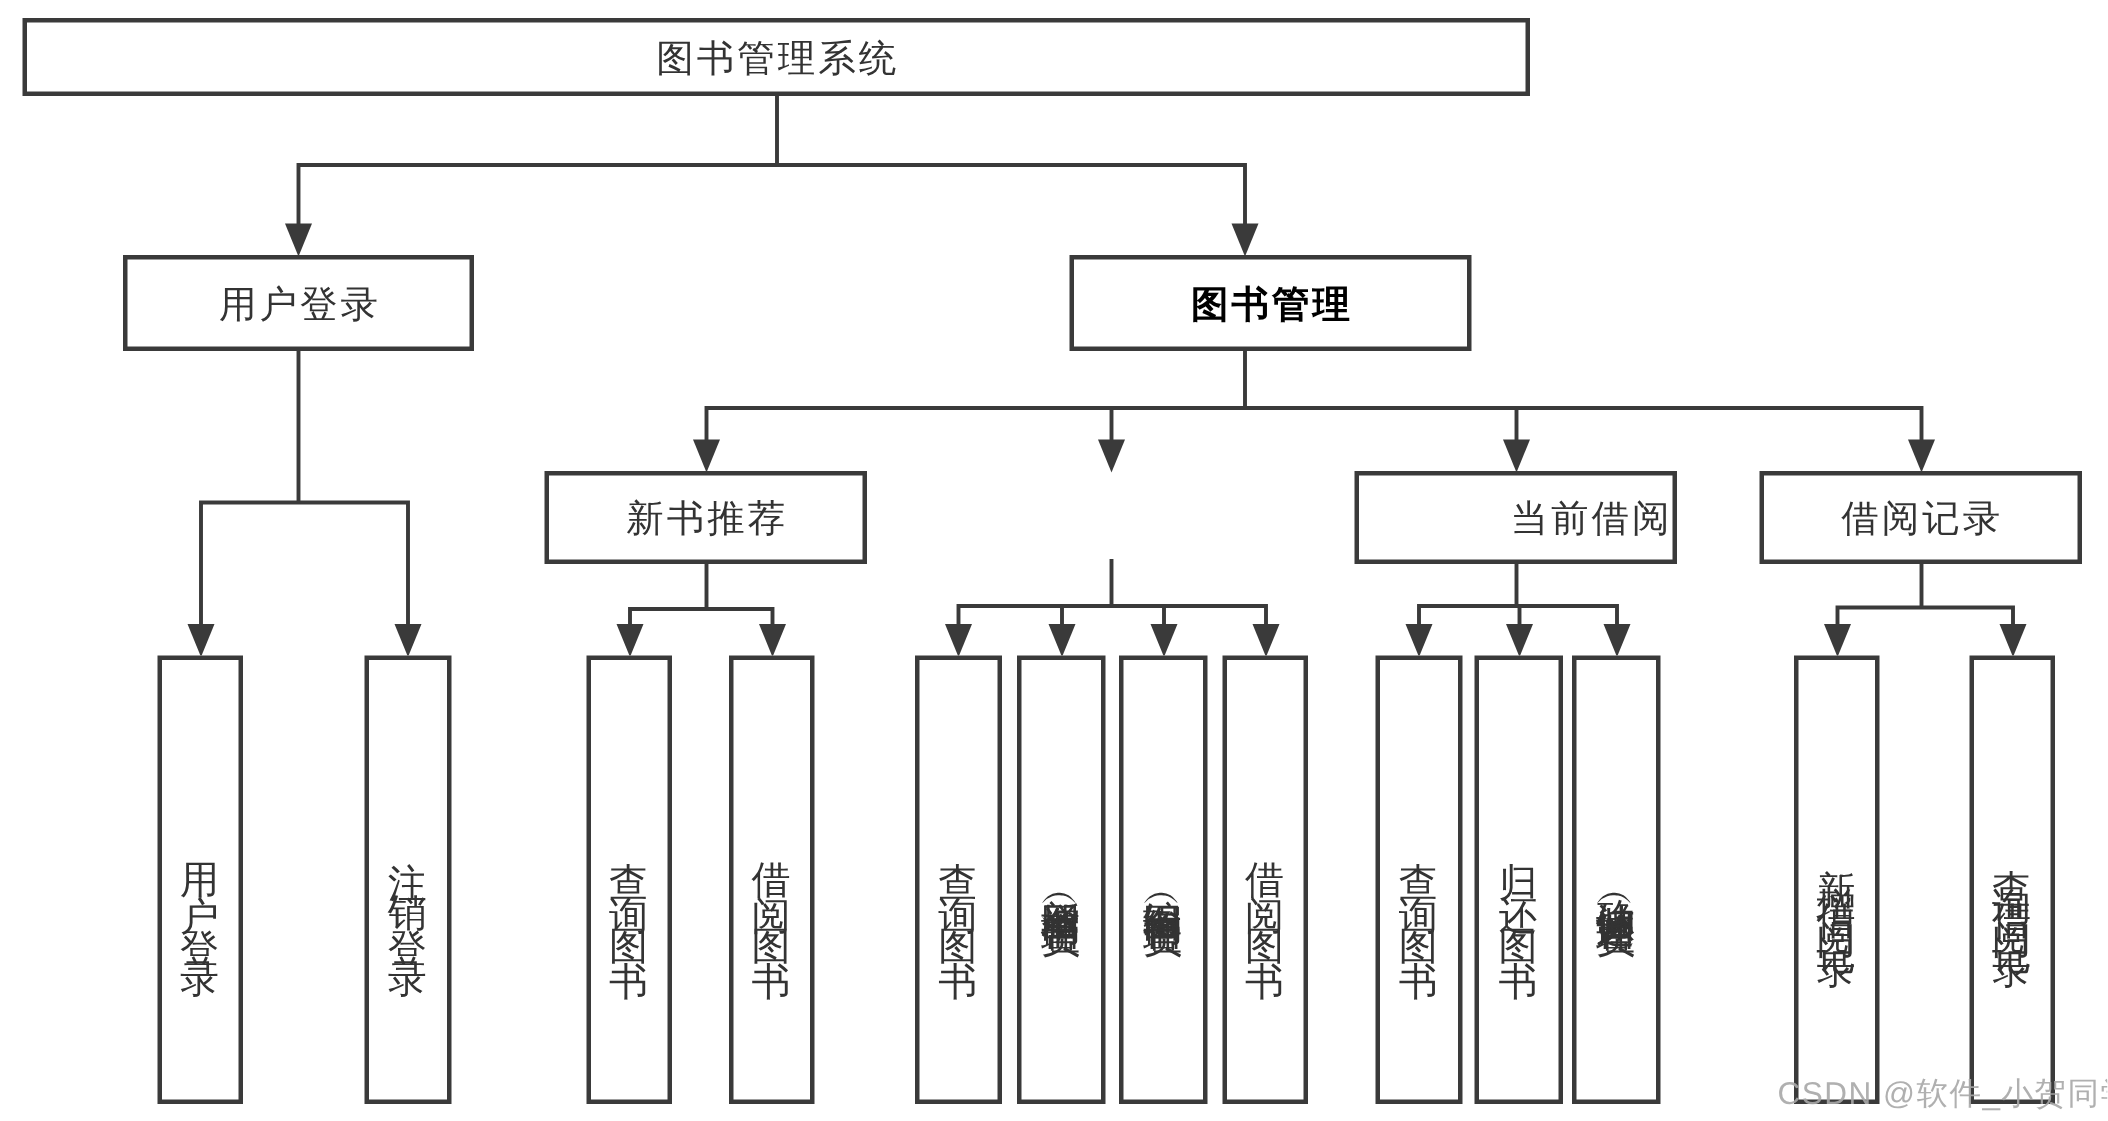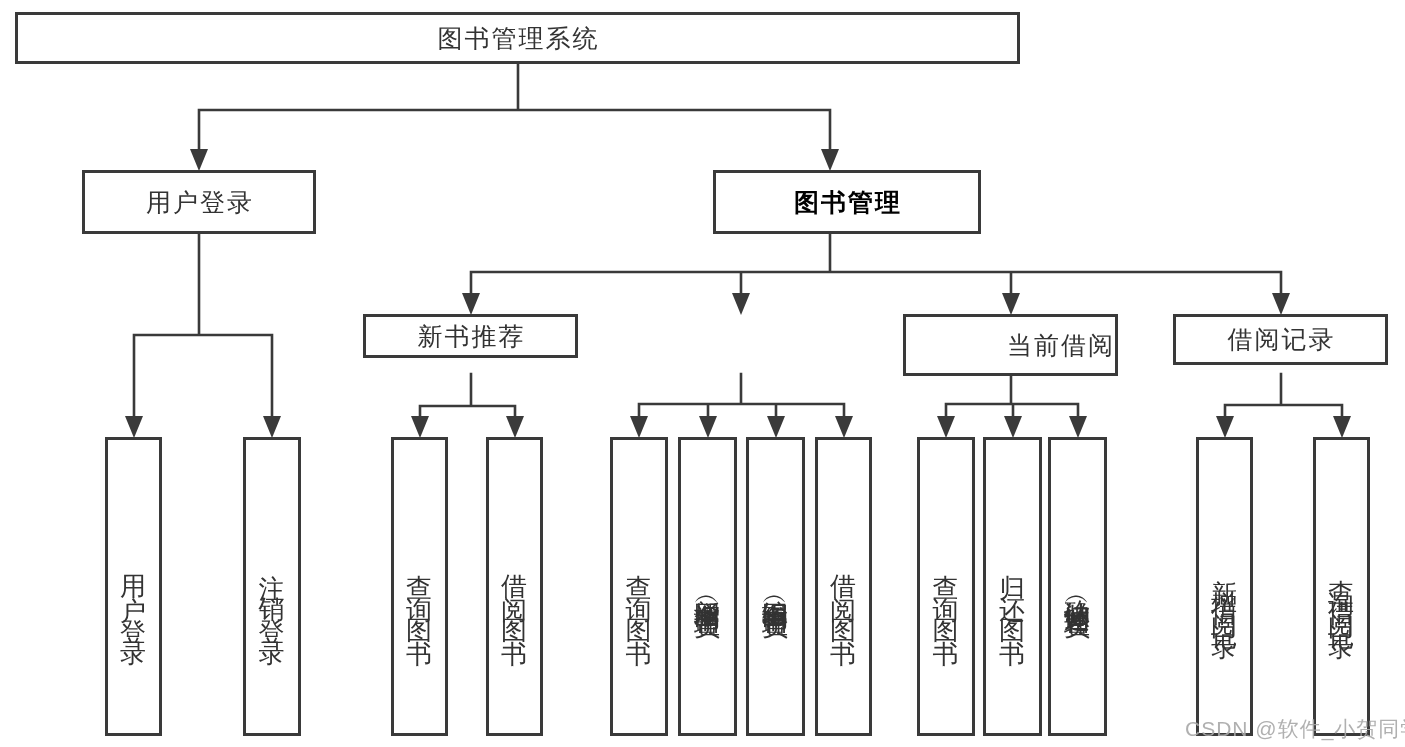--- a/index.html
+++ b/index.html
@@ -89,27 +89,27 @@
   <div id="watermark" style="color: rgb(168, 168, 168);">CSDN @软件_小贺同学</div>
 <div class="node h len6" style="left: 15px; top: 12px; width: 1005px; height: 52px; border-color: rgb(58, 58, 58); color: rgb(51, 51, 51); font-family: Liberation Serif, serif;">
       <span>图书管理系统</span>
     </div>
     <div class="node h len4" style="left: 82px; top: 170px; width: 234px; height: 64px; border-color: rgb(58, 58, 58); color: rgb(51, 51, 51);">
       <span>用户登录</span>
     </div>
     <div class="node h len4" style="left: 713px; top: 170px; width: 268px; height: 64px; border-color: rgb(58, 58, 58); color: #000000; font-weight: bold;">
       <span>图书管理</span>
     </div>
-    <div class="node h len4" style="left: 363px; top: 314px; width: 215px; height: 44px; border-color: rgb(58, 58, 58); color: rgb(51, 51, 51);">
+    <div class="node h len4" style="left: 363px; top: 314px; width: 215px; height: 62px; border-color: rgb(58, 58, 58); color: rgb(51, 51, 51);">
       <span>新书推荐</span>
     </div>
     <div class="node h len4" style="left: 903px; top: 314px; width: 215px; height: 62px; border-color: rgb(58, 58, 58); color: rgb(51, 51, 51); justify-content: flex-end;">
       <span>当前借阅</span>
     </div>
-    <div class="node h len4" style="left: 1173px; top: 314px; width: 215px; height: 51px; border-color: rgb(58, 58, 58); color: rgb(51, 51, 51); text-align: center;">
+    <div class="node h len4" style="left: 1173px; top: 314px; width: 215px; height: 62px; border-color: rgb(58, 58, 58); color: rgb(51, 51, 51); text-align: center;">
       <span>借阅记录</span>
     </div>
     <div class="node v len4" style="left: 105px; top: 437px; width: 57px; height: 299px; border-color: rgb(58, 58, 58); color: rgb(51, 51, 51);">
       <span>用户登录</span>
     </div>
     <div class="node v len4" style="left: 243px; top: 437px; width: 58px; height: 299px; border-color: rgb(58, 58, 58); color: rgb(51, 51, 51);">
       <span>注销登录</span>
     </div>
     <div class="node v len4" style="left: 391px; top: 437px; width: 57px; height: 299px; border-color: rgb(58, 58, 58); color: rgb(51, 51, 51);">
       <span>查询图书</span>

